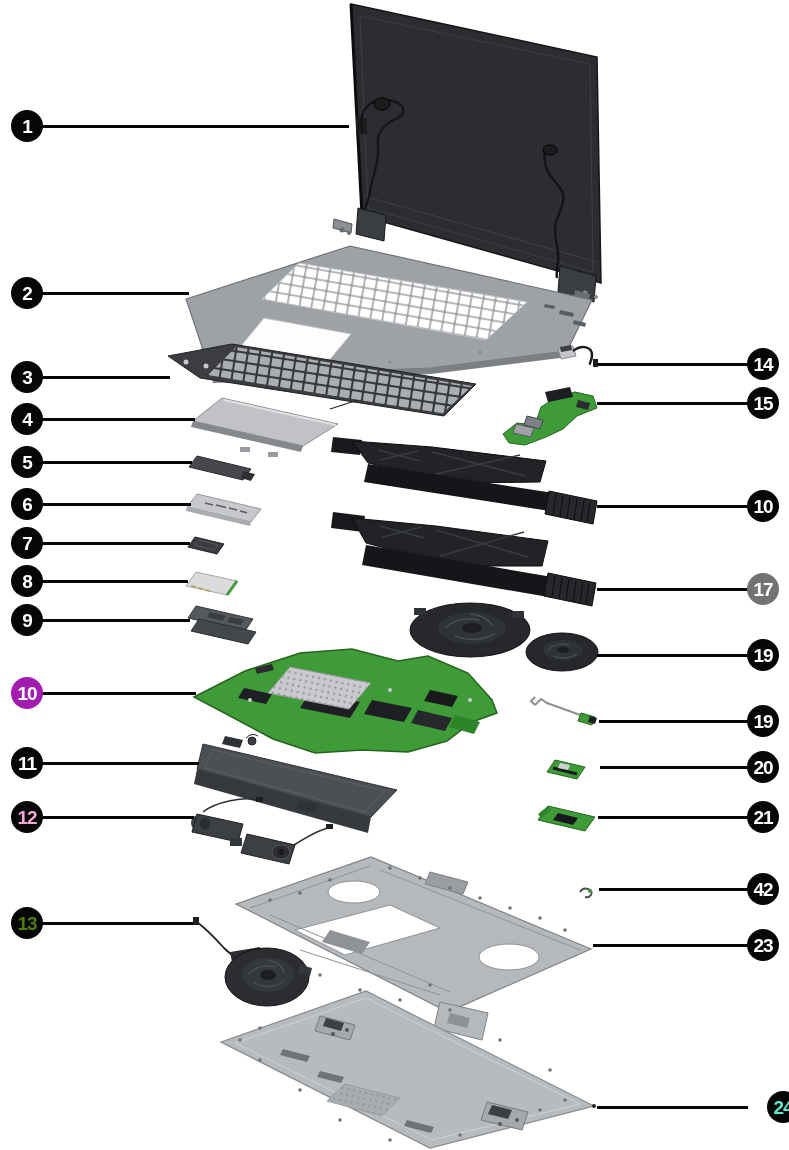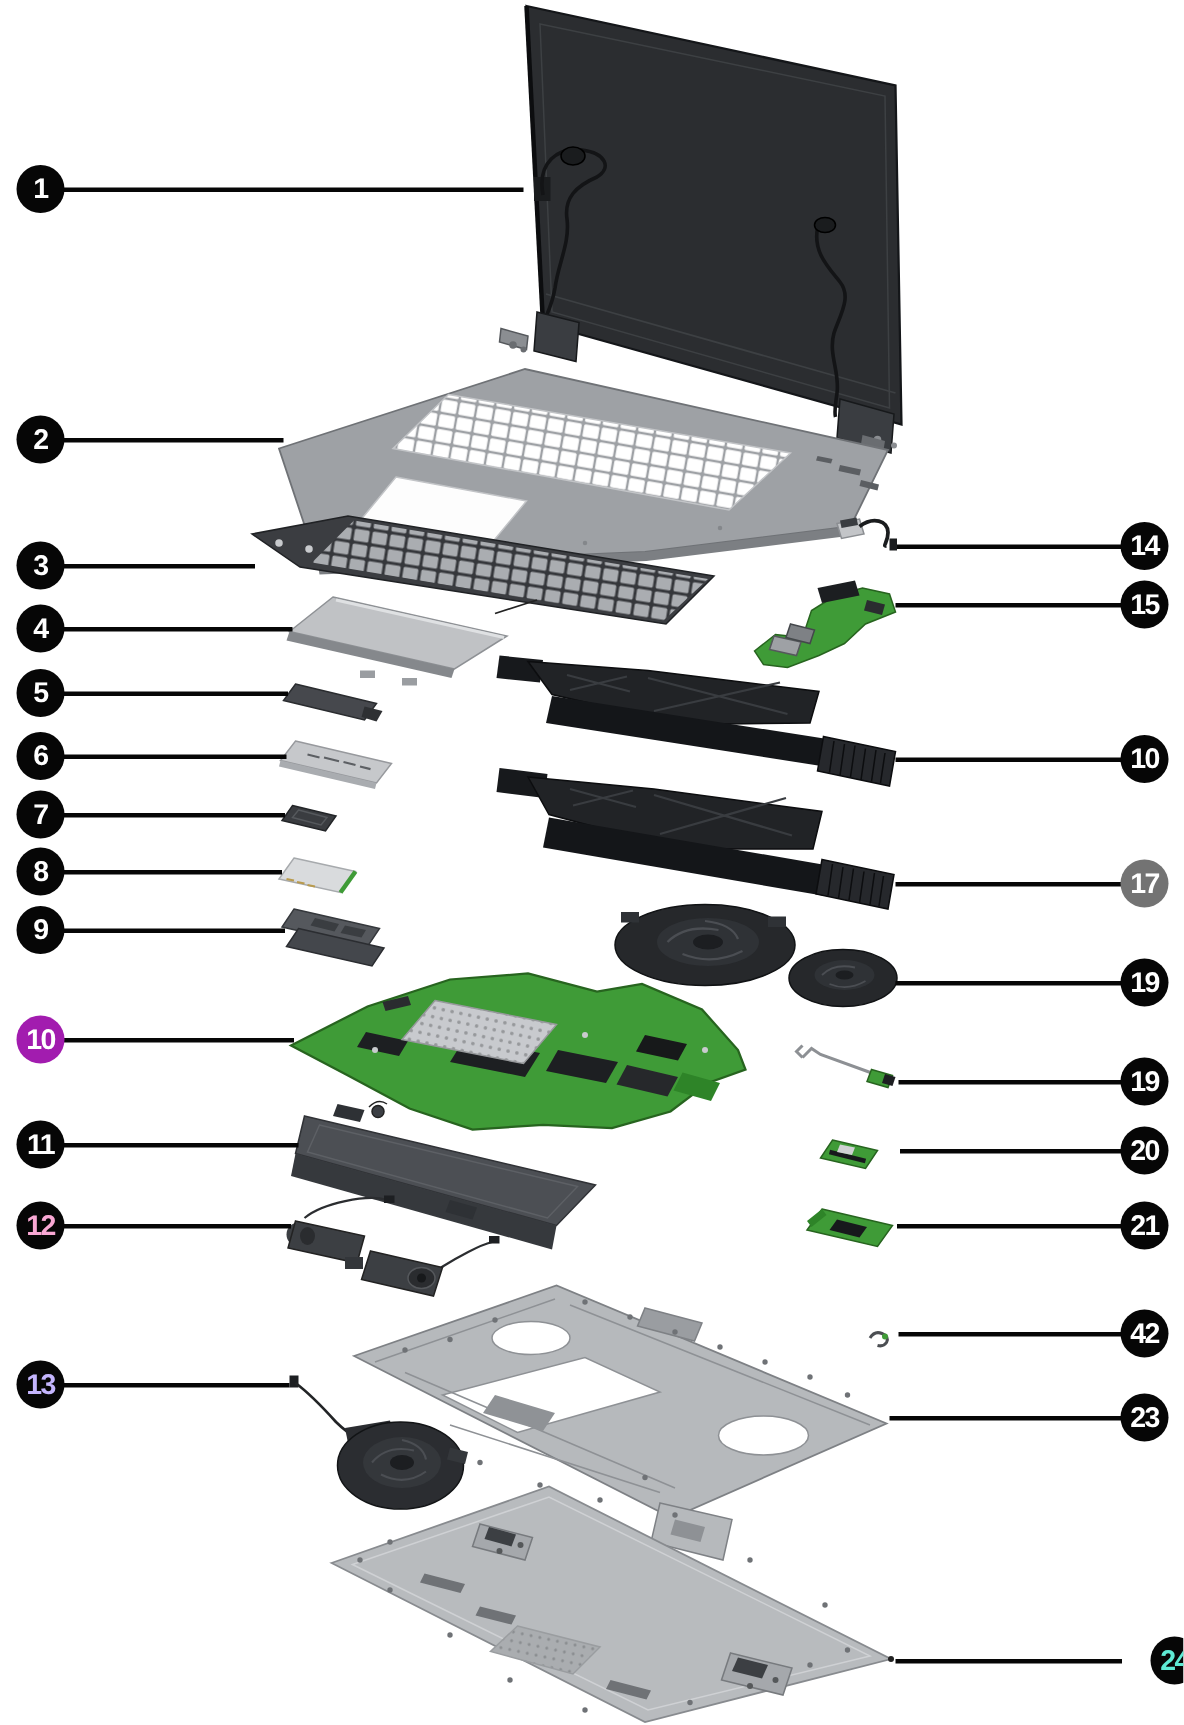--- a/index.html
+++ b/index.html
@@ -324,21 +324,21 @@
       <div class="callout-badge" style="left: 11px; top: 565px; width: 32px; height: 32px; background: rgb(6, 6, 6); color: rgb(255, 255, 255);">8</div>
       <div class="callout-line" style="left: 42px; top: 618.5px; width: 148px; height: 3px; background: rgb(6, 6, 6);"></div>
       <div class="callout-badge" style="left: 11px; top: 604px; width: 32px; height: 32px; background: rgb(6, 6, 6); color: rgb(255, 255, 255);">9</div>
       <div class="callout-line" style="left: 42px; top: 691.5px; width: 154px; height: 3px; background: rgb(6, 6, 6);"></div>
       <div class="callout-badge" style="left: 11px; top: 677px; width: 32px; height: 32px; background: #a21caf; color: rgb(255, 255, 255);">10</div>
       <div class="callout-line" style="left: 42px; top: 761.5px; width: 157px; height: 3px; background: rgb(6, 6, 6);"></div>
       <div class="callout-badge" style="left: 11px; top: 747px; width: 32px; height: 32px; background: rgb(6, 6, 6); color: rgb(255, 255, 255);">11</div>
       <div class="callout-line" style="left: 42px; top: 815.5px; width: 152px; height: 3px; background: rgb(6, 6, 6);"></div>
       <div class="callout-badge" style="left: 11px; top: 801px; width: 32px; height: 32px; background: rgb(6, 6, 6); color: #f9a8d4;">12</div>
       <div class="callout-line" style="left: 42px; top: 921.5px; width: 151px; height: 3px; background: rgb(6, 6, 6);"></div>
-      <div class="callout-badge" style="left: 11px; top: 907px; width: 32px; height: 32px; background: rgb(6, 6, 6); color: #c4b5fd;">13</div>
+      <div class="callout-badge" style="left: 11px; top: 907px; width: 32px; height: 32px; background: rgb(6, 6, 6); color: #4d7c0f;">13</div>
       <div class="callout-line" style="left: 598px; top: 362.5px; width: 150px; height: 3px; background: rgb(6, 6, 6);"></div>
       <div class="callout-badge" style="left: 747px; top: 348px; width: 32px; height: 32px; background: rgb(6, 6, 6); color: rgb(255, 255, 255);">14</div>
       <div class="callout-line" style="left: 597px; top: 401.5px; width: 151px; height: 3px; background: rgb(6, 6, 6);"></div>
       <div class="callout-badge" style="left: 747px; top: 387px; width: 32px; height: 32px; background: rgb(6, 6, 6); color: rgb(255, 255, 255);">15</div>
       <div class="callout-line" style="left: 597px; top: 504.5px; width: 151px; height: 3px; background: rgb(6, 6, 6);"></div>
       <div class="callout-badge" style="left: 747px; top: 490px; width: 32px; height: 32px; background: rgb(6, 6, 6); color: rgb(255, 255, 255);">10</div>
       <div class="callout-line" style="left: 597px; top: 587.5px; width: 151px; height: 3px; background: rgb(6, 6, 6);"></div>
       <div class="callout-badge" style="left: 747px; top: 573px; width: 32px; height: 32px; background: #737373; color: rgb(255, 255, 255);">17</div>
       <div class="callout-line" style="left: 597px; top: 653.5px; width: 151px; height: 3px; background: rgb(6, 6, 6);"></div>
       <div class="callout-badge" style="left: 747px; top: 639px; width: 32px; height: 32px; background: rgb(6, 6, 6); color: rgb(255, 255, 255);">19</div>

